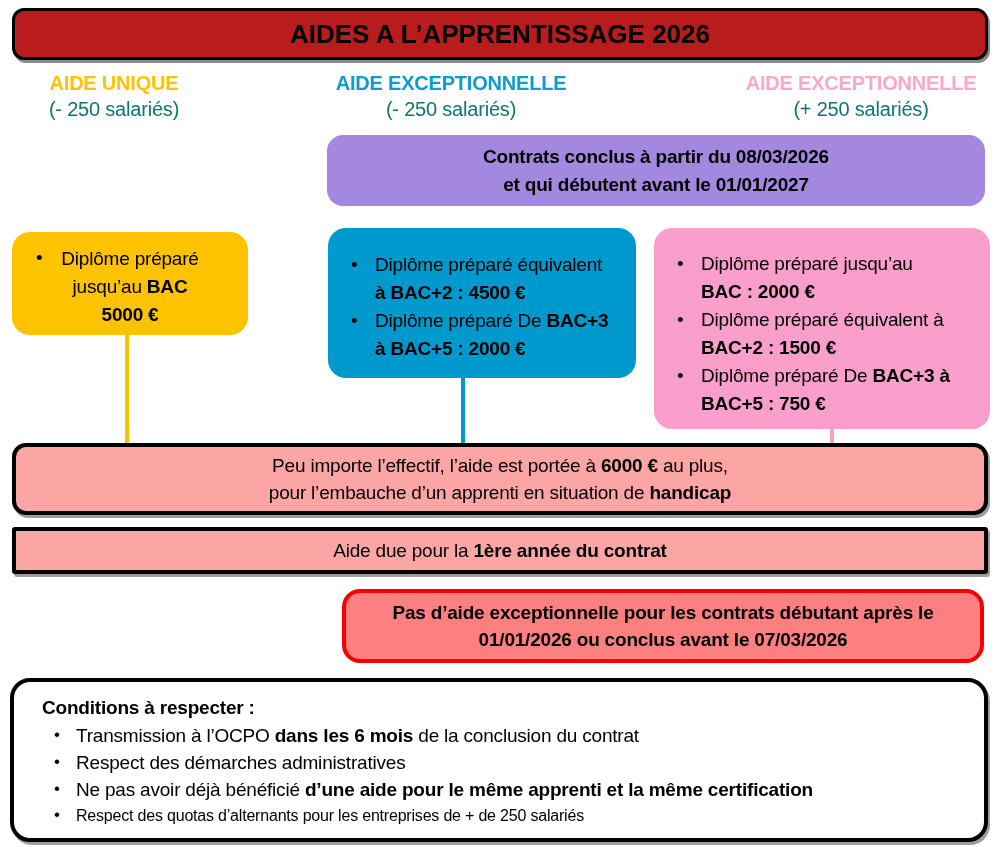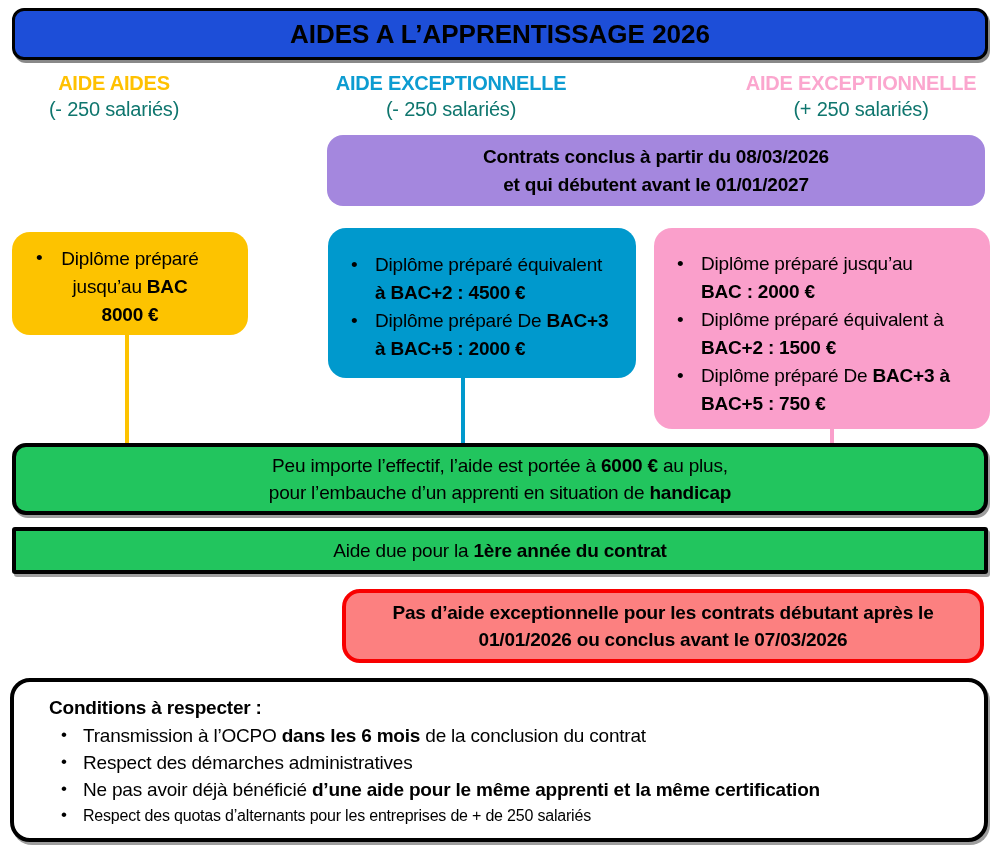--- a/index.html
+++ b/index.html
@@ -7,21 +7,21 @@
     position:relative;width:1000px;height:847px;background:#ffffff;
     font-family:"Liberation Sans",sans-serif;color:#000;overflow:hidden;
     letter-spacing:-0.2px;
   }
   .abs{position:absolute;}
   .b{font-weight:bold;}
 
   
   .title-box{
     left:12px;top:8px;width:970px;height:46px;
-    border:3px solid #000;border-radius:12px;background:#1d4ed8;
+    border:3px solid #000;border-radius:12px;background:#b91c1c;
     box-shadow:2px 3px 0 rgba(40,40,40,.55);
     display:flex;align-items:center;justify-content:center;
   }
   .title-text{font-size:26px;font-weight:bold;letter-spacing:0px;}
 
   
   .col-header{top:70px;text-align:center;}
   .col-header .hd{font-size:20px;font-weight:bold;line-height:26px;}
   .col-header .sub{font-size:20px;line-height:27px;color:#0f766e;}
 
@@ -40,78 +40,78 @@
   .aidbox li{position:relative;}
   .aidbox li .dot{position:absolute;left:-24px;top:0;}
   .aidbox-blue{left:328px;top:228px;width:308px;height:150px;padding:23px 8px 0 47px;box-sizing:border-box;}
   .aidbox-pink{left:654px;top:228px;width:336px;height:201px;padding:22px 6px 0 47px;box-sizing:border-box;}
 
   
   .connector{width:4px;}
 
   
   .note{
-    left:12px;width:976px;border:4px solid #000;border-radius:14px;background:#22c55e;
+    left:12px;width:976px;border:4px solid #000;border-radius:14px;background:#fca5a5;
     box-sizing:border-box;box-shadow:2px 3px 0 rgba(40,40,40,.45);
     display:flex;flex-direction:column;align-items:center;justify-content:center;
     font-size:19px;line-height:27px;text-align:center;
   }
   .note-handicap{top:443px;height:72px;}
   .note-duration{top:527px;height:47px;border-width:4px;border-radius:3px;}
 
   
   .warning{
     left:342px;top:589px;width:642px;height:74px;border-radius:18px;
     box-sizing:border-box;border:4px solid #f80000;
     display:flex;flex-direction:column;align-items:center;justify-content:center;
     font-size:19px;font-weight:bold;line-height:27px;text-align:center;
   }
 
   
   .conditions{
     left:10px;top:678px;width:978px;height:164px;border:4px solid #000;border-radius:20px;
     background:#fff;box-sizing:border-box;box-shadow:2px 3px 0 rgba(40,40,40,.45);
-    padding:12px 24px 0 35px;
+    padding:12px 24px 0 28px;
   }
   .conditions .heading{font-size:19px;font-weight:bold;line-height:28px;}
   .conditions ul{margin:0;padding:0 0 0 34px;list-style:none;}
   .conditions li{position:relative;font-size:19px;line-height:27px;}
   .conditions li .dot{position:absolute;left:-22px;top:-1px;font-size:17px;}
   .conditions li.small{font-size:16px;line-height:26px;}
 </style>
 </head>
 <body>
 
 <div id="stage">
 
   <div class="abs title-box">
     <span class="title-text">AIDES A L’APPRENTISSAGE 2026</span>
   </div>
 
   <div class="abs col-header" style="left:14px;width:200px;">
-    <div class="hd" style="color: rgb(255, 193, 1);">AIDE AIDES</div>
+    <div class="hd" style="color: rgb(255, 193, 1);">AIDE UNIQUE</div>
     <div class="sub">(- 250 salariés)</div>
   </div>
   <div class="abs col-header" style="left:331px;width:240px;">
     <div class="hd" style="color: rgb(13, 156, 209);">AIDE EXCEPTIONNELLE</div>
     <div class="sub">(- 250 salariés)</div>
   </div>
   <div class="abs col-header" style="left:741px;width:240px;">
     <div class="hd" style="color: rgb(251, 166, 206);">AIDE EXCEPTIONNELLE</div>
     <div class="sub">(+ 250 salariés)</div>
   </div>
 
   <div class="abs banner" style="background: rgb(164, 135, 222);">
     <div>Contrats conclus à partir du 08/03/2026</div>
     <div>et qui débutent avant le 01/01/2027</div>
   </div>
 
   <div class="abs aidbox aidbox-unique" style="background: rgb(253, 195, 0);">
     <span class="dot">•</span>
-    <div><span>Diplôme préparé</span><br><span>jusqu’au </span><span class="b">BAC</span><br><span class="b">8000 €</span></div>
+    <div><span>Diplôme préparé</span><br><span>jusqu’au </span><span class="b">BAC</span><br><span class="b">5000 €</span></div>
   </div>
 
   <div class="abs aidbox aidbox-blue" style="background: rgb(0, 153, 205);">
     <ul>
       <li>
         <span class="dot">•</span>
         <span><span>Diplôme préparé équivalent</span><br><span class="b">à BAC+2 : 4500 €</span></span>
       </li>
       <li>
         <span class="dot">•</span>

